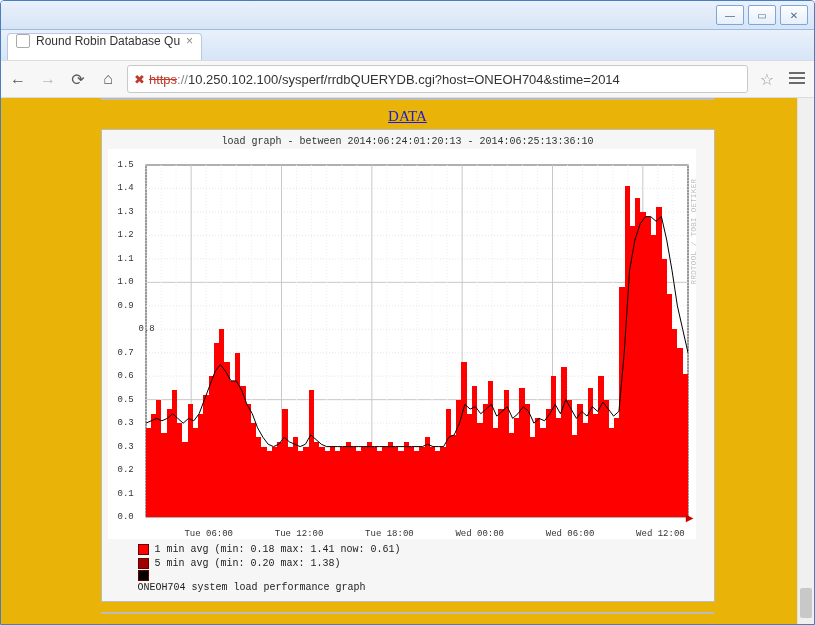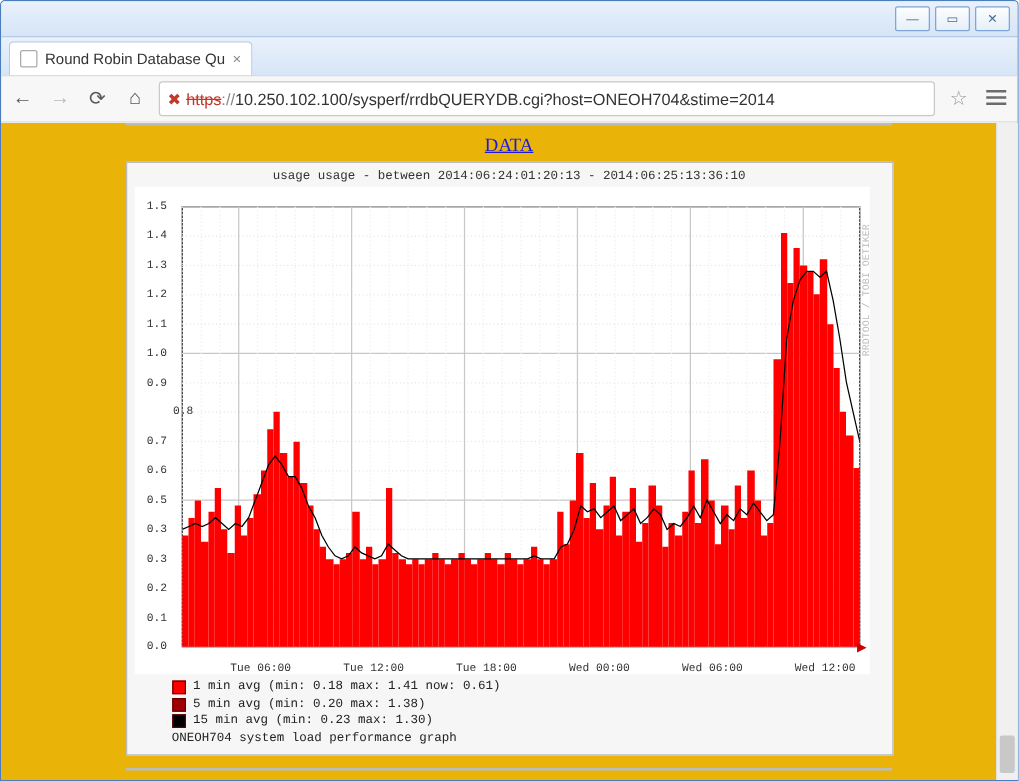--- a/index.html
+++ b/index.html
@@ -1,20 +1,20 @@
 <!DOCTYPE html>
 <html><head>
 <meta charset="utf-8">
 <style>
   html,body{margin:0;padding:0;font-family:"Segoe UI",Arial,sans-serif;font-size:12px;background:#fff;}
   .browser{width:815px;height:625px;border:1px solid #4a7dbd;border-radius:4px 4px 0 0;background:#fff;display:flex;flex-direction:column;box-sizing:border-box;overflow:hidden;}
   .titlebar{height:28px;background:linear-gradient(#e9f1fb,#d6e5f7);display:flex;align-items:center;justify-content:flex-end;padding:0 6px;border-bottom:1px solid #9fbbe0;}
   .wbtn{width:26px;height:18px;border:1px solid #7fa6d8;border-radius:2px;margin-left:4px;background:linear-gradient(#fdfefe,#e6eff9);display:flex;align-items:center;justify-content:center;color:#4a6b97;font-size:10px;}
   .tabbar{height:30px;background:linear-gradient(#e9f1fb,#d6e5f7);display:flex;align-items:flex-end;padding-left:6px;}
-  .tab{height:26px;background:#fff;border:1px solid #b8c9df;border-bottom:none;border-radius:4px 4px 0 0;display:flex;align-items:center;padding:0 8px;max-width:190px;font-size:12px;color:#333;}
+  .tab{height:26px;background:#fff;border:1px solid #b8c9df;border-bottom:none;border-radius:4px 4px 0 0;display:flex;align-items:flex-start;padding:0 8px;max-width:190px;font-size:12px;color:#333;}
   .tab .fav{width:12px;height:12px;border:1px solid #aaa;border-radius:2px;margin-right:6px;background:#fff;}
   .tab .ttxt{white-space:nowrap;overflow:hidden;text-overflow:ellipsis;flex:1;}
   .tab .tclose{margin-left:6px;color:#888;font-size:12px;}
   .navbar{height:36px;background:#f7f7f7;border-top:1px solid #dcdcdc;border-bottom:1px solid #dcdcdc;display:flex;align-items:center;padding:0 6px;gap:8px;}
   .nbtn{width:22px;height:22px;display:flex;align-items:center;justify-content:center;color:#5a5a5a;font-size:16px;border-radius:3px;}
   .omni{flex:1;height:26px;border:1px solid #c9c9c9;border-radius:3px;background:#fff;display:flex;align-items:center;padding:0 6px;font-size:13px;color:#333;overflow:hidden;white-space:nowrap;}
   .omni .warn{color:#c0392b;margin-right:4px;font-size:13px;}
   .omni .strike{text-decoration:line-through;color:#c0392b;}
   .omni .sep{color:#888;}
   .star{color:#9a9a9a;font-size:16px;}
@@ -102,21 +102,21 @@
     <div class="sbar"></div>
     <div class="sthumb"></div>
 
     <div class="content">
       <div class="hr"></div>
       <div class="datalink">
         <a href="#">DATA</a>
       </div>
 
       <div class="graphbox">
-        <div class="gtitle">usage usage - between 2014:06:24:01:20:13 - 2014:06:25:13:36:10</div>
+        <div class="gtitle">load graph - between 2014:06:24:01:20:13 - 2014:06:25:13:36:10</div>
 
         <div class="plot">
           <svg class="axes" width="588" height="390">
             <rect x="38" y="16" width="542" height="352" fill="#fff" stroke="#333" stroke-width="1"></rect>
 
             <g id="hgrid">
                 <line x1="38" x2="580" y1="368" y2="368" stroke="#c8c8c8"></line>
                 <line x1="38" x2="580" y1="344.53333333333336" y2="344.53333333333336" stroke="#e6e6e6" stroke-dasharray="1 2"></line>
                 <line x1="38" x2="580" y1="321.06666666666666" y2="321.06666666666666" stroke="#e6e6e6" stroke-dasharray="1 2"></line>
                 <line x1="38" x2="580" y1="297.6" y2="297.6" stroke="#e6e6e6" stroke-dasharray="1 2"></line>
@@ -315,21 +315,20 @@
           <div class="lg">
               <span class="sw" style="background:#ff0000"></span>
               <span> 1 min avg  (min:   0.18  max:   1.41  now:   0.61)</span>
             </div>
           <div class="lg">
               <span class="sw" style="background:#a00000"></span>
               <span> 5 min avg  (min:   0.20  max:   1.38)</span>
             </div>
           <div class="lg">
               <span class="sw" style="background:#000000"></span>
-              <span>15 min avg  (min:   0.23  max:   1.30)</span>
             </div>
           <div>ONEOH704 system load performance graph</div>
         </div>
       </div>
 
       <div class="hr" style="margin-top:10px"></div>
     </div>
   </div>
 </div>
 

